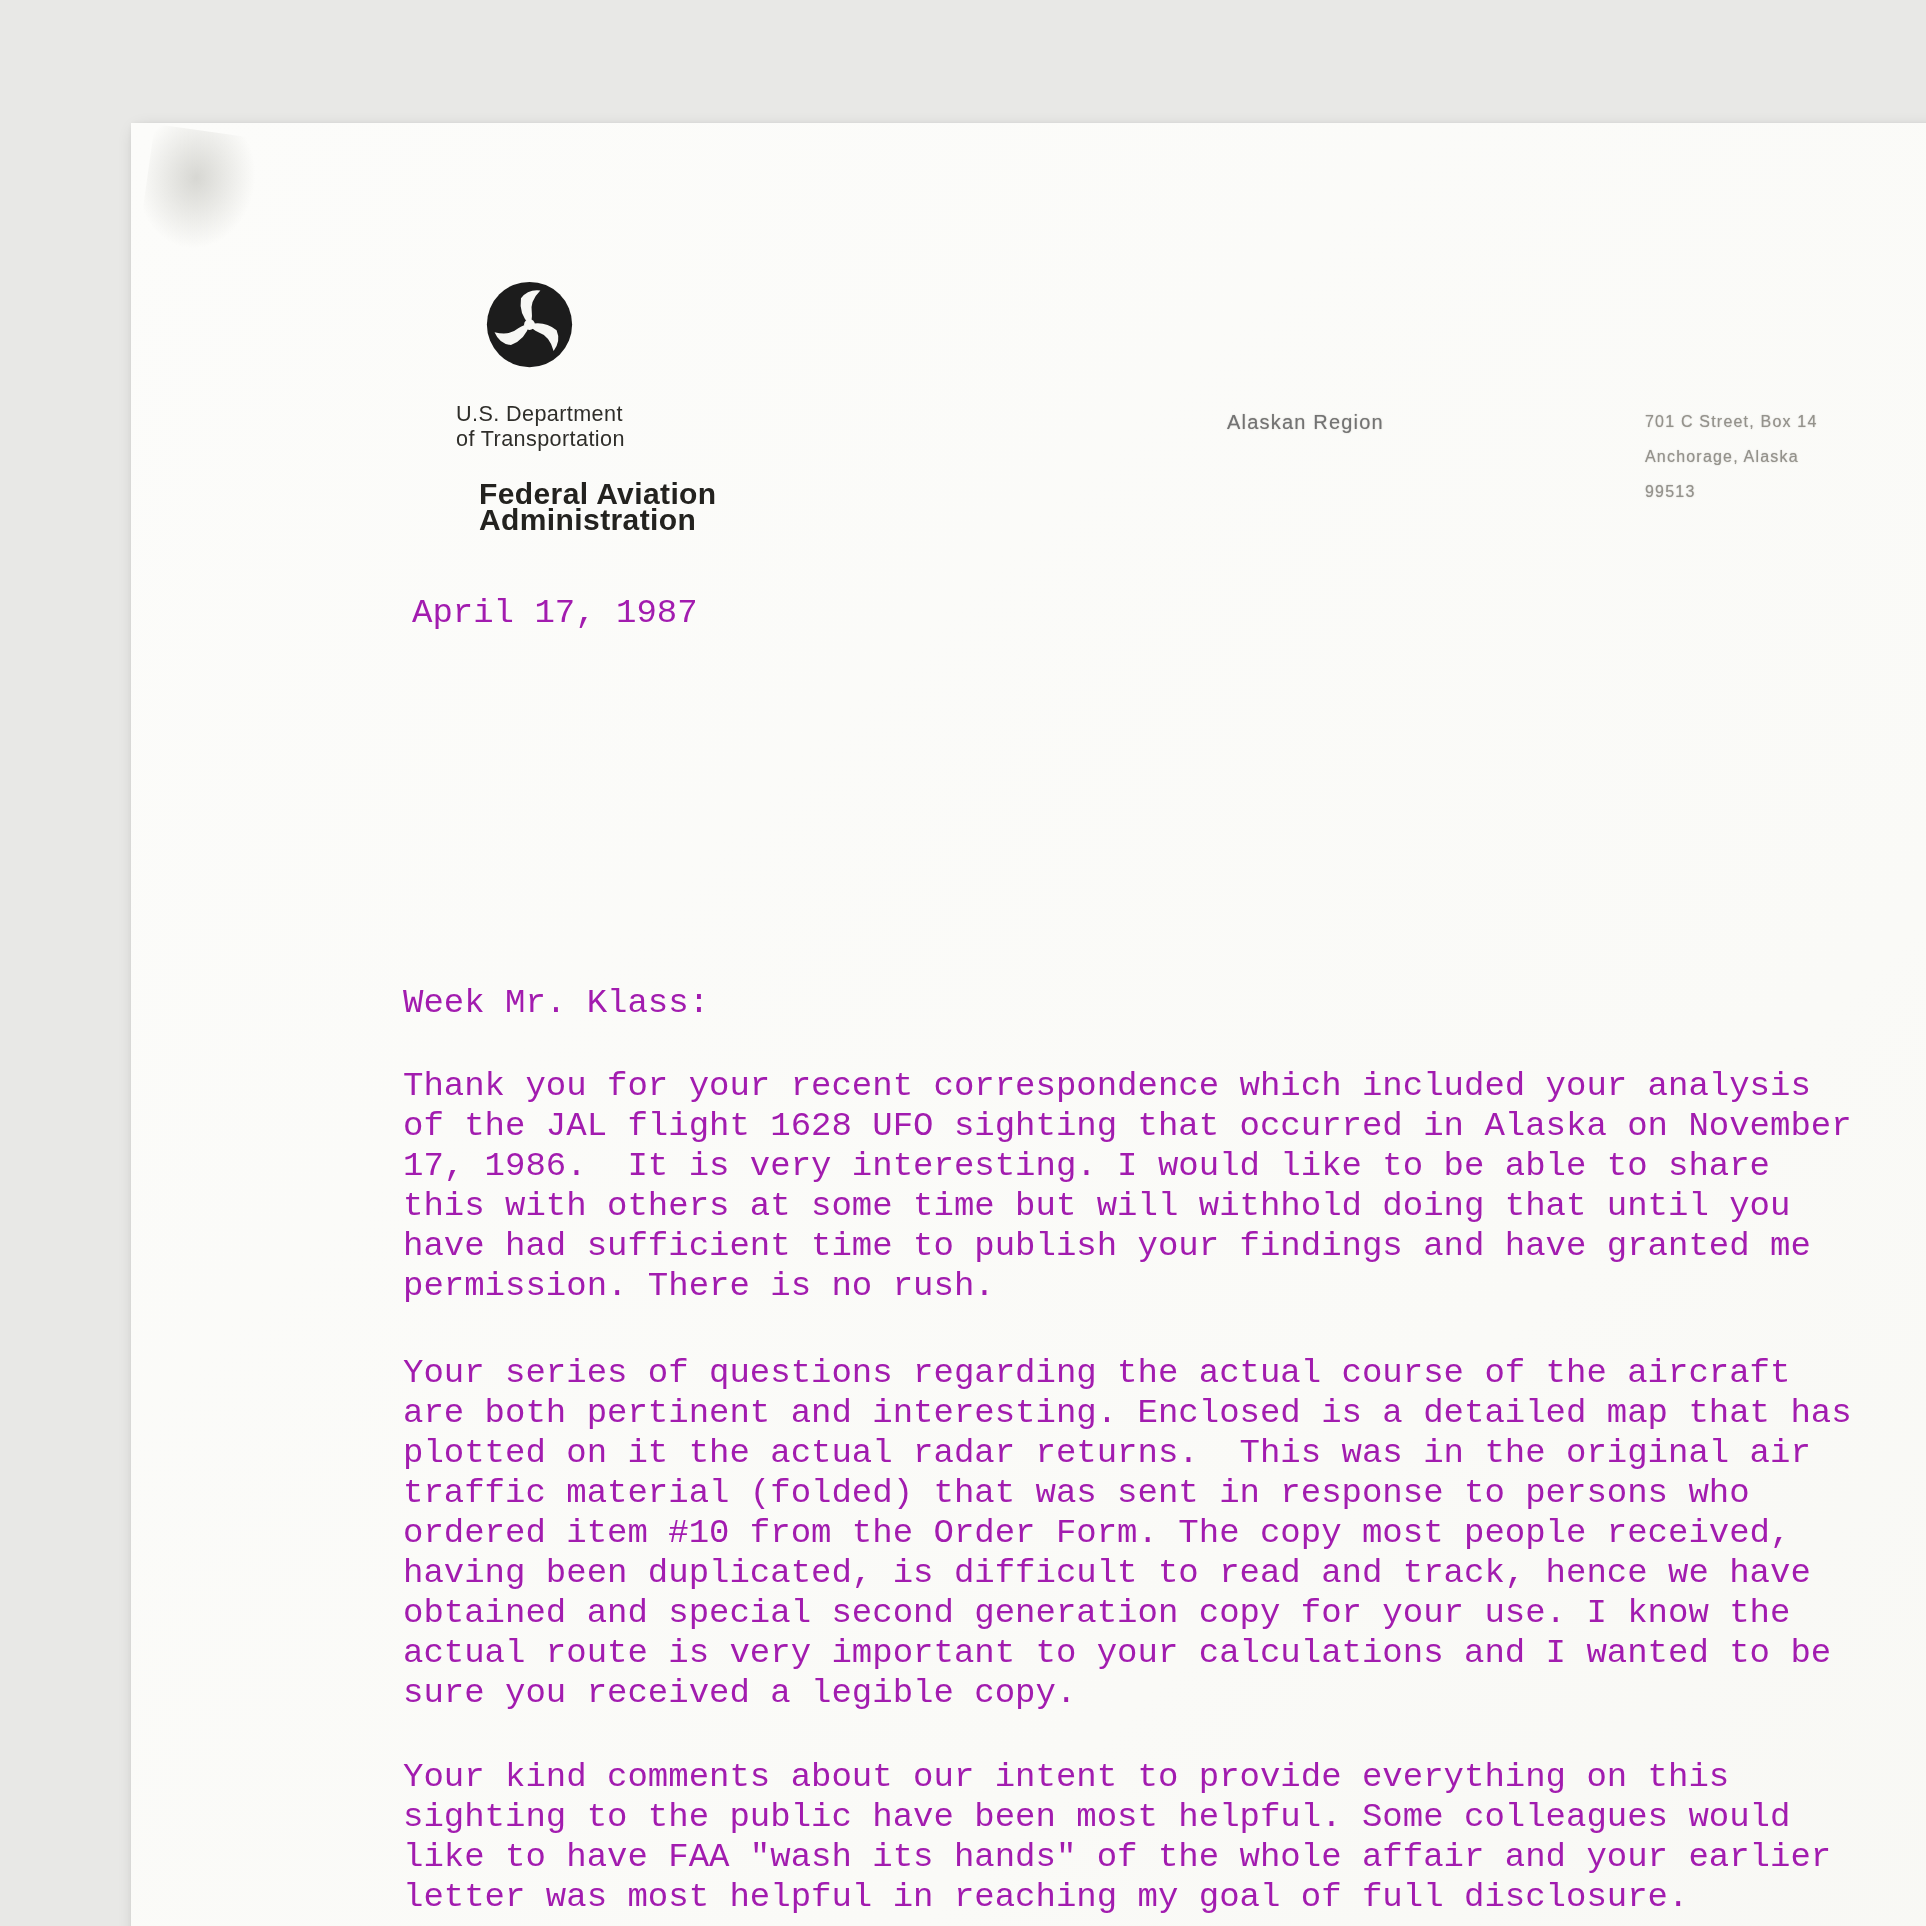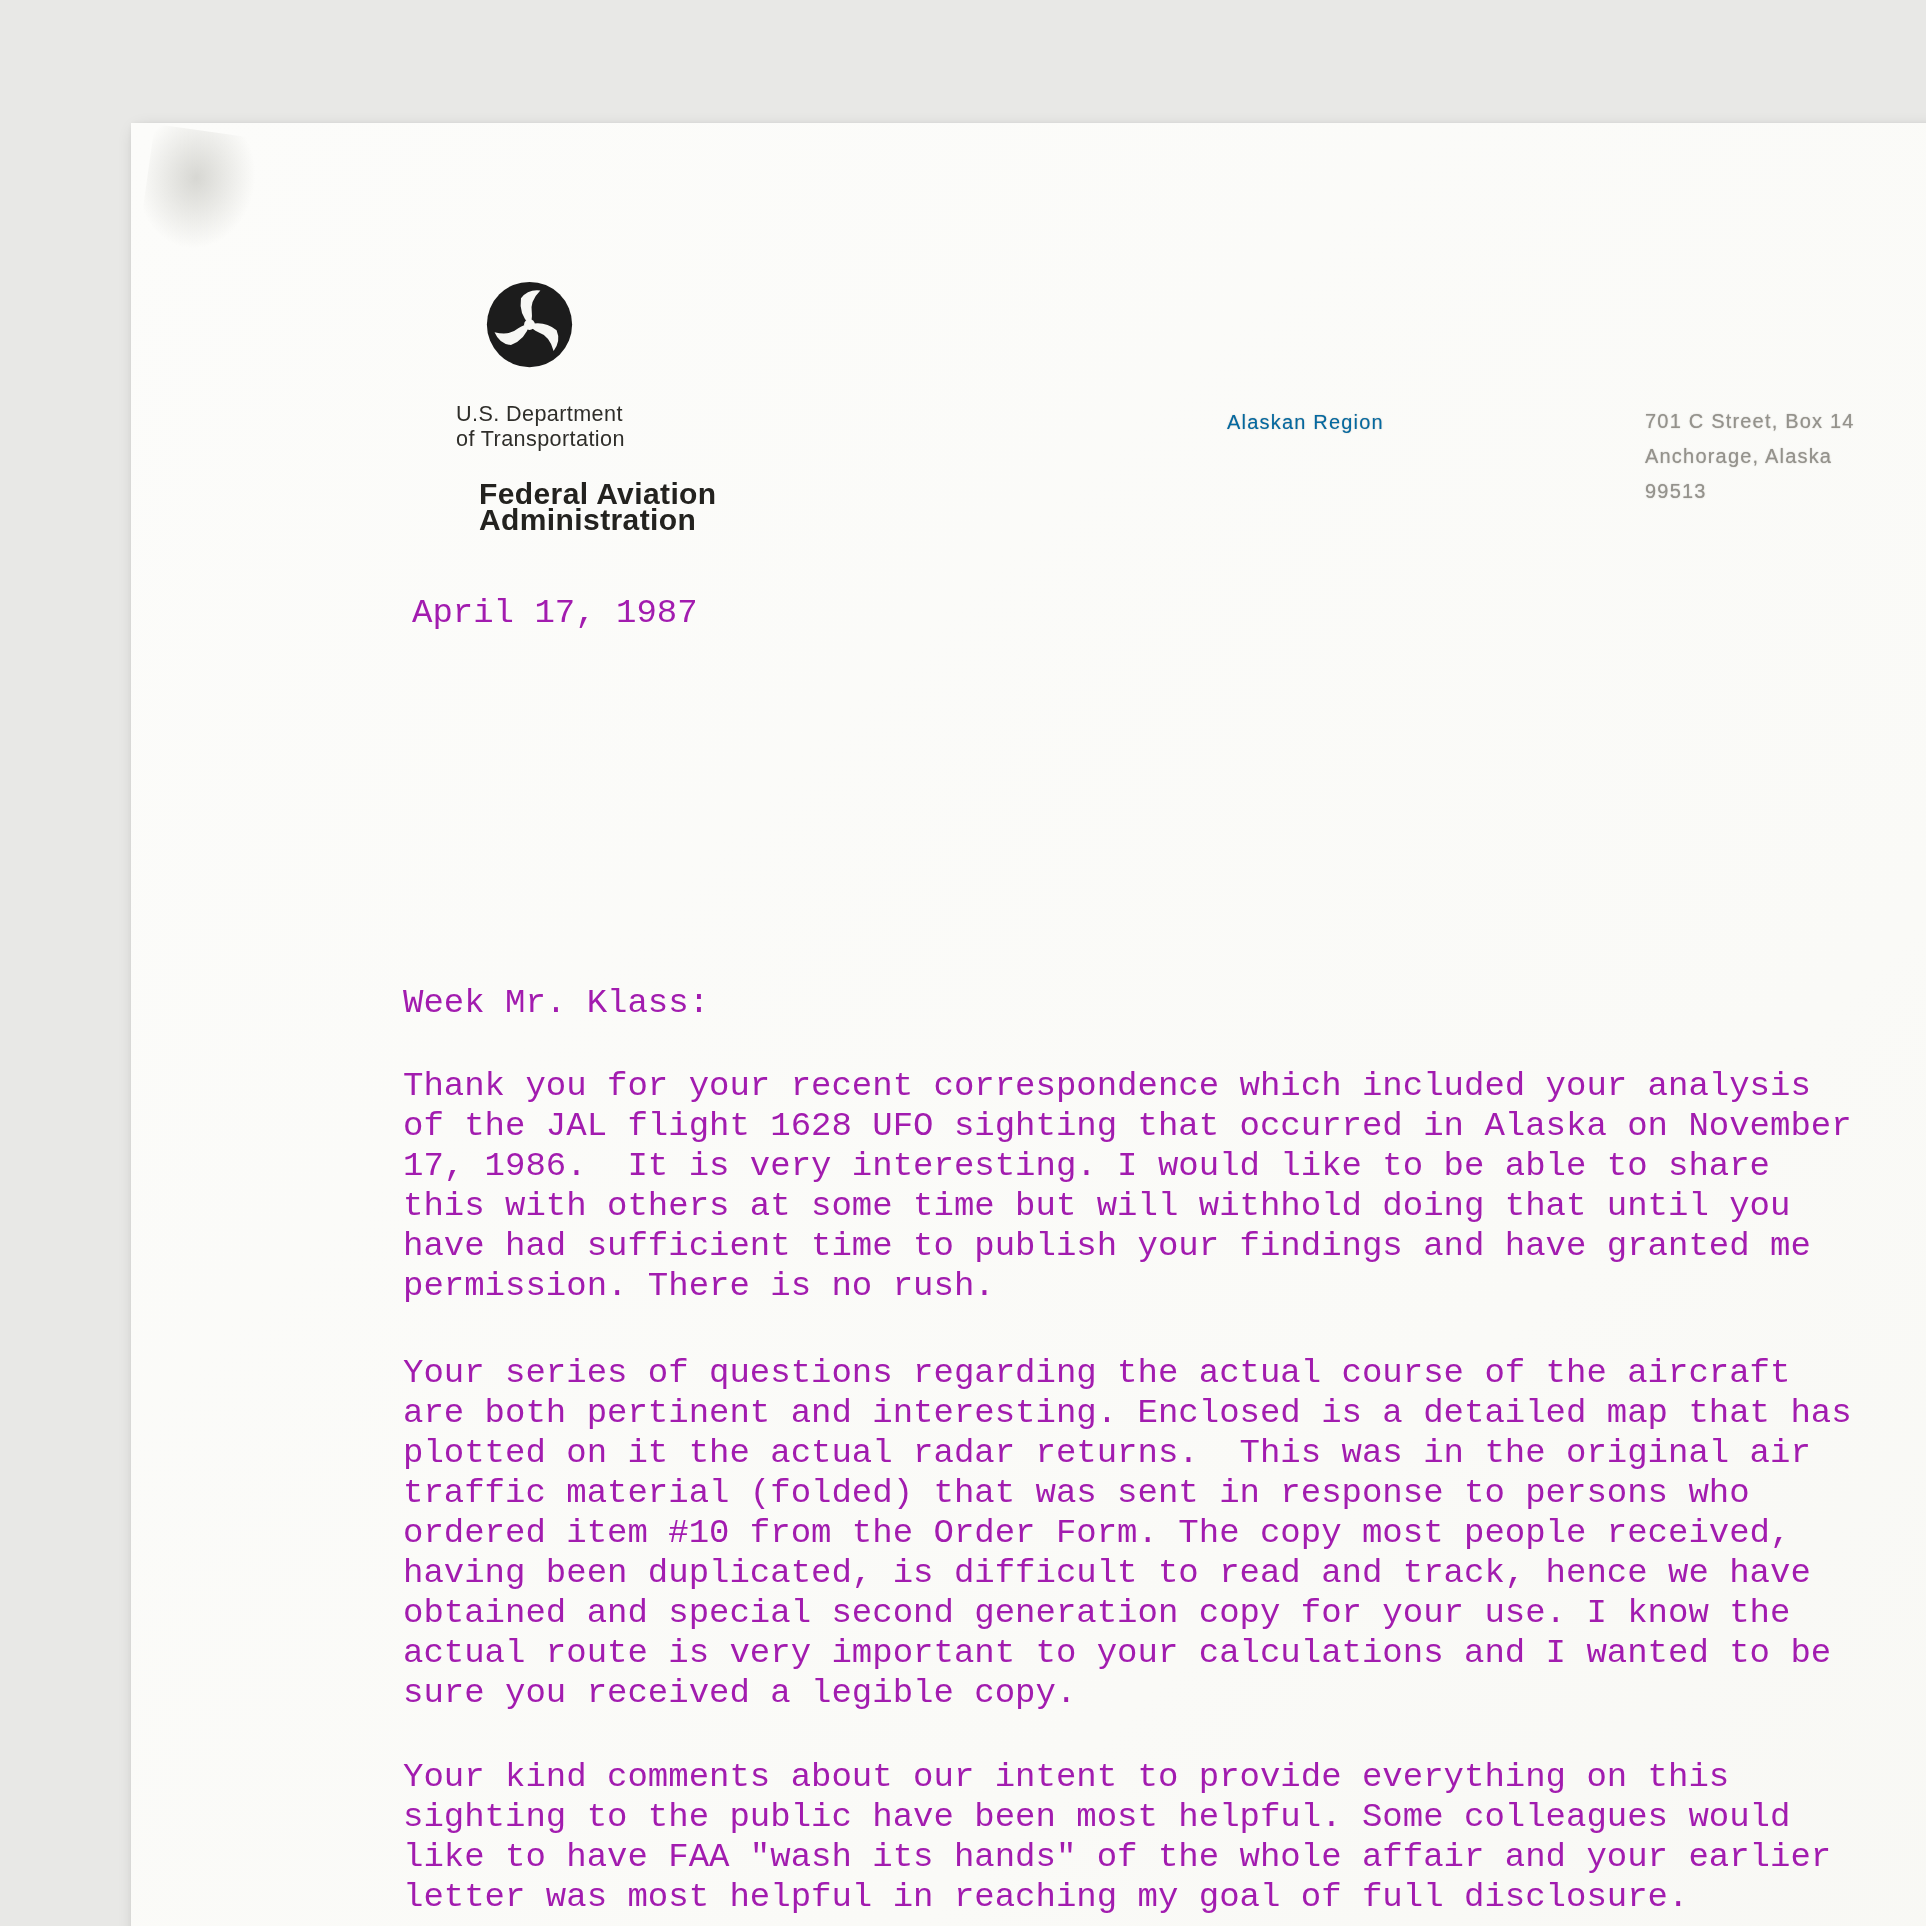--- a/index.html
+++ b/index.html
@@ -41,26 +41,26 @@
     font-size: 21.6px; line-height: 25.4px; color: #2f2e2a;
     white-space: pre-line; letter-spacing: 0.4px;
   }
   .agency {
     position: absolute; left: 479px; top: 481px;
     font-size: 30px; line-height: 26px; font-weight: 700; color: #23221f;
     white-space: pre-line; letter-spacing: 0.4px;
   }
   .region {
     position: absolute; left: 1227px; top: 411px;
-    font-size: 20px; color: #0369a1; letter-spacing: 1.2px;
+    font-size: 20px; color: #737373; letter-spacing: 1.2px;
     text-shadow: 0 0 1.2px rgba(150,148,140,0.8);
   }
   .office-address {
     position: absolute; left: 1645px; top: 404px;
-    font-size: 20px; line-height: 35px; color: #94928c; letter-spacing: 1.2px;
+    font-size: 16px; line-height: 35px; color: #94928c; letter-spacing: 1.2px;
     white-space: pre-line;
     text-shadow: 0 0 1.2px rgba(150,148,140,0.8);
   }
 
   
   .type {
     font-family: "Liberation Mono", "DejaVu Sans Mono", monospace;
     color: #a21caf;
     font-size: 34px;
     line-height: 40px;

